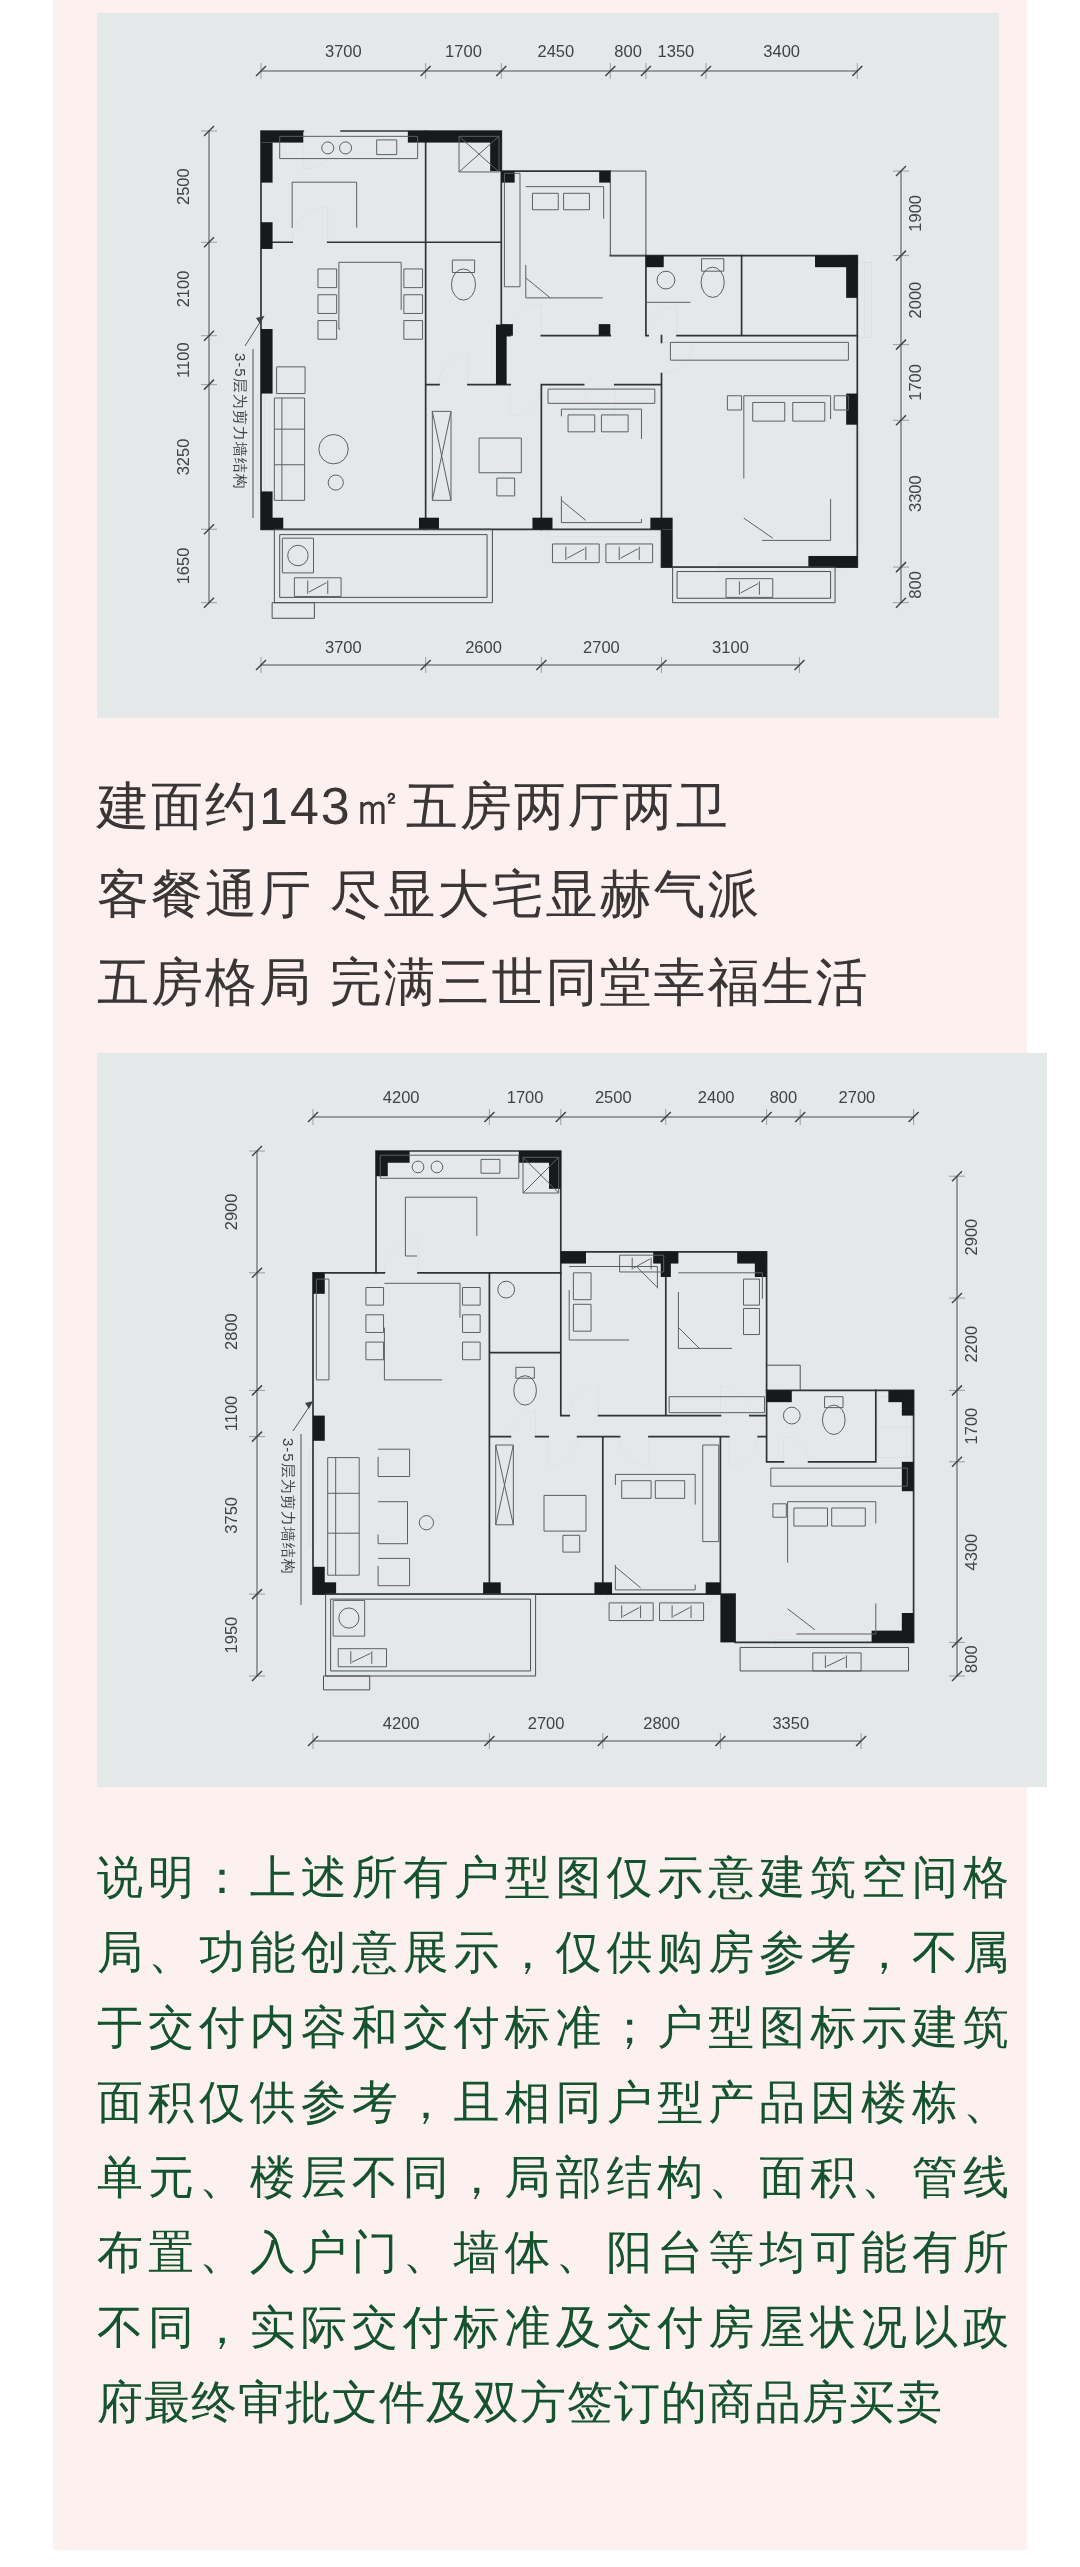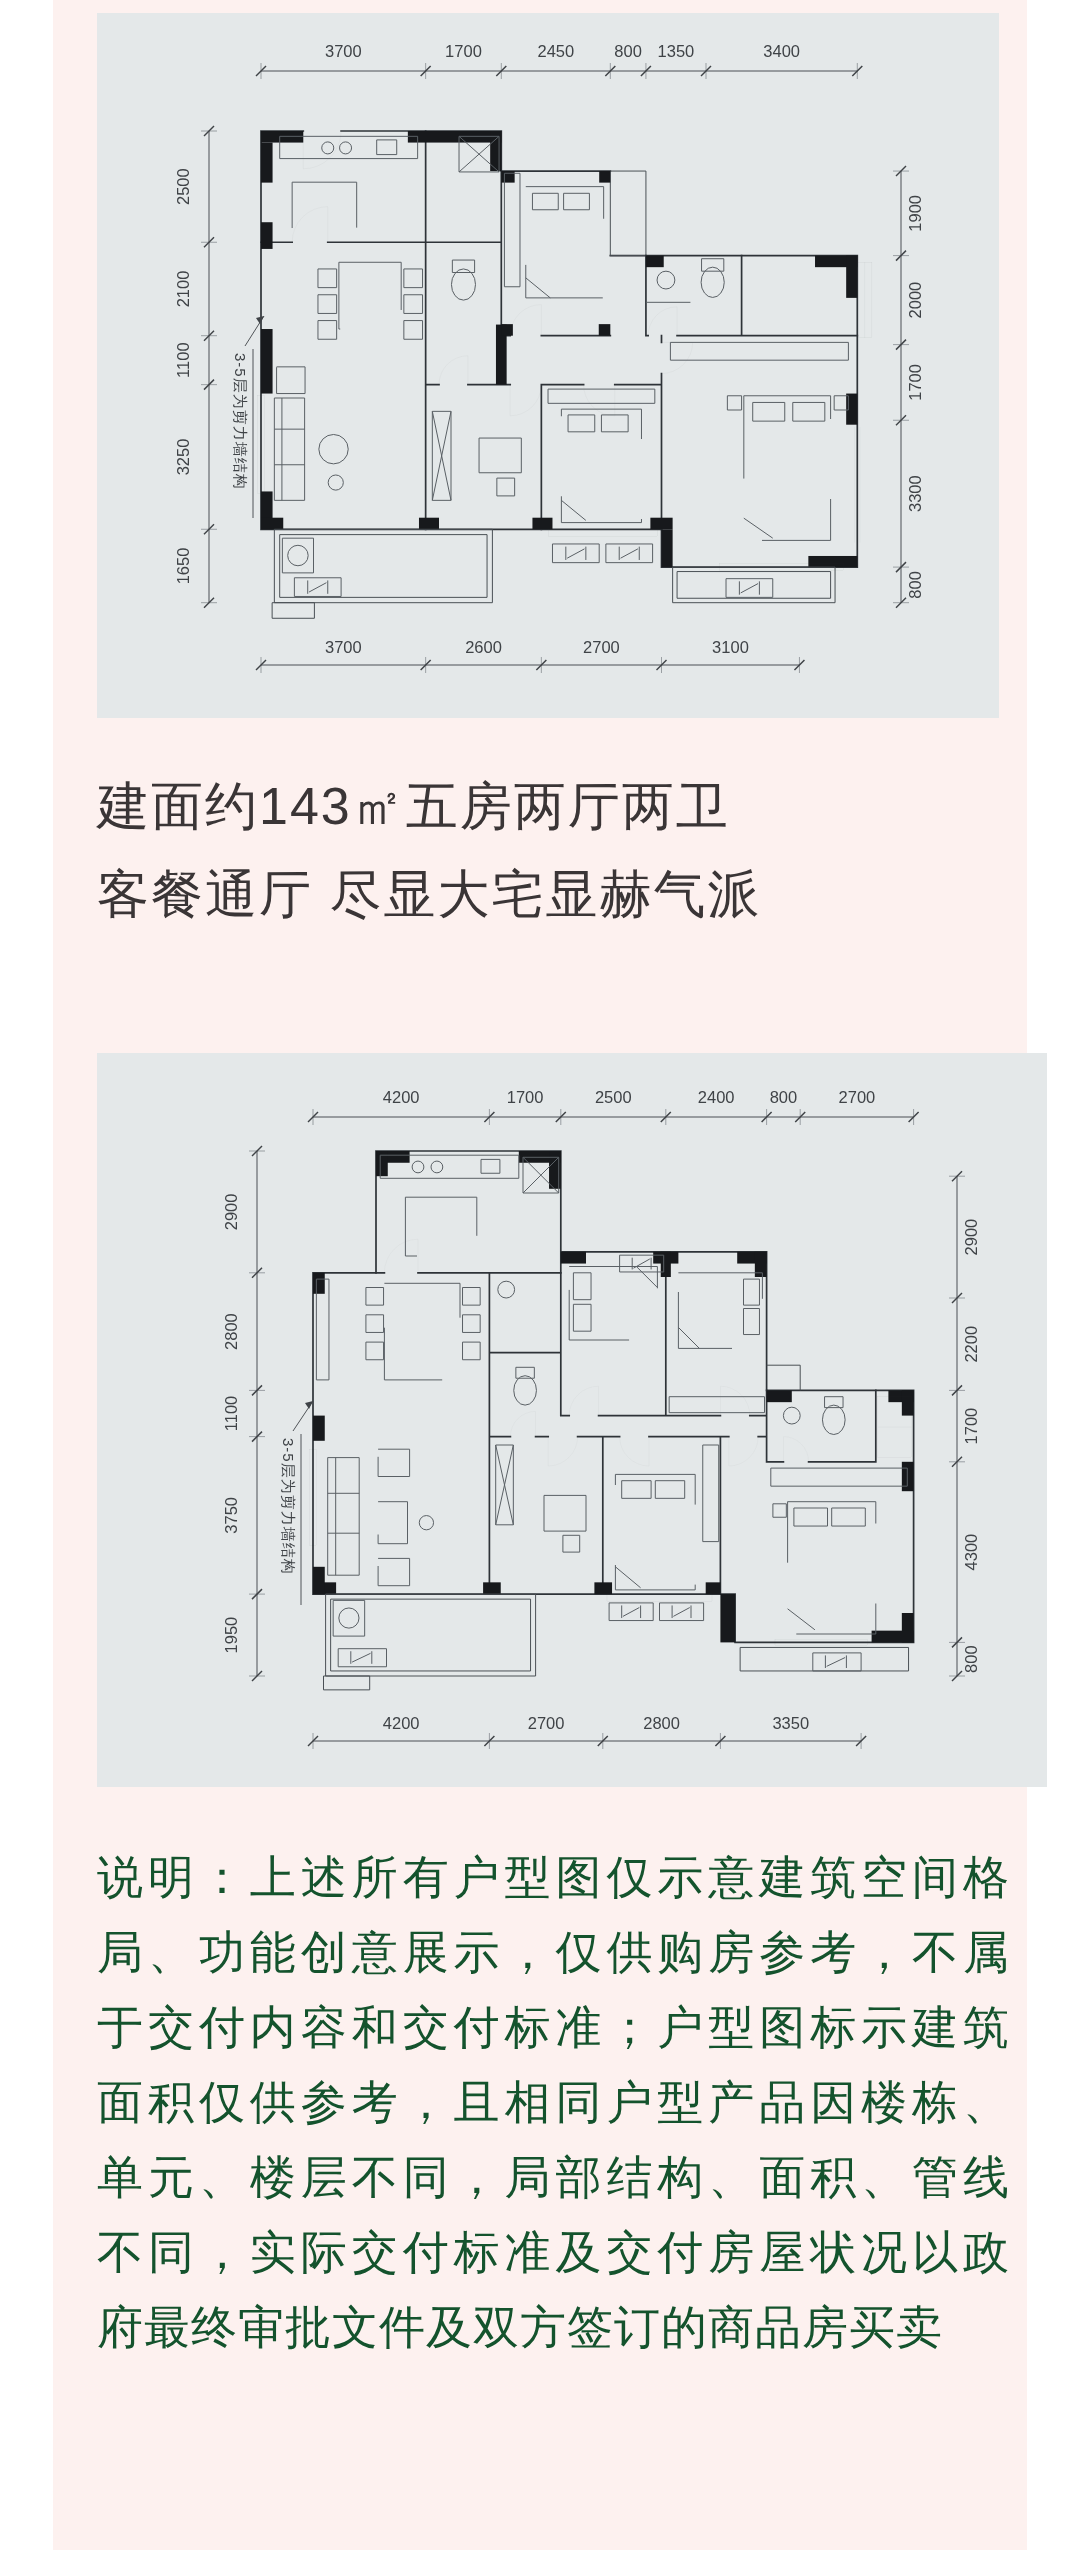--- a/index.html
+++ b/index.html
@@ -266,20 +266,21 @@
         <path class="nl" d="M148,333 L167,303"></path>
         <path fill="#3f4347" d="M167,303 l-8,2 4,6 z"></path>
         <text class="note-t" x="138" y="340" transform="rotate(90 138 340)">3-5层为剪力墙结构</text>
       </g>
     </svg>
   </div>
 
   <div class="headline">
     <div class="h-line">建面约143㎡五房两厅两卫</div>
     <div class="h-line">客餐通厅 尽显大宅显赫气派</div>
+    <div class="h-line">五房格局 完满三世同堂幸福生活</div>
   </div>
 
   <div class="panel" id="panel2">
     <svg viewBox="0 0 884 734" width="884" height="734">
       <defs>
         <pattern id="hp2" patternUnits="userSpaceOnUse" width="220" height="220">
           <path d="M0,220 L220,0" stroke="#5a6065" stroke-width="26"></path>
         </pattern>
       </defs>
       <g transform="translate(168,98) scale(0.042)">
@@ -515,17 +516,18 @@
       </g>
     </svg>
   </div>
 
   <div class="disclaimer">
     <div class="d-line">说明：上述所有户型图仅示意建筑空间格</div>
     <div class="d-line">局、功能创意展示，仅供购房参考，不属</div>
     <div class="d-line">于交付内容和交付标准；户型图标示建筑</div>
     <div class="d-line">面积仅供参考，且相同户型产品因楼栋、</div>
     <div class="d-line">单元、楼层不同，局部结构、面积、管线</div>
+    <div class="d-line">布置、入户门、墙体、阳台等均可能有所</div>
     <div class="d-line">不同，实际交付标准及交付房屋状况以政</div>
     <div class="d-line">府最终审批文件及双方签订的商品房买卖</div>
   </div>
 
 </div>
 
 </body></html>

